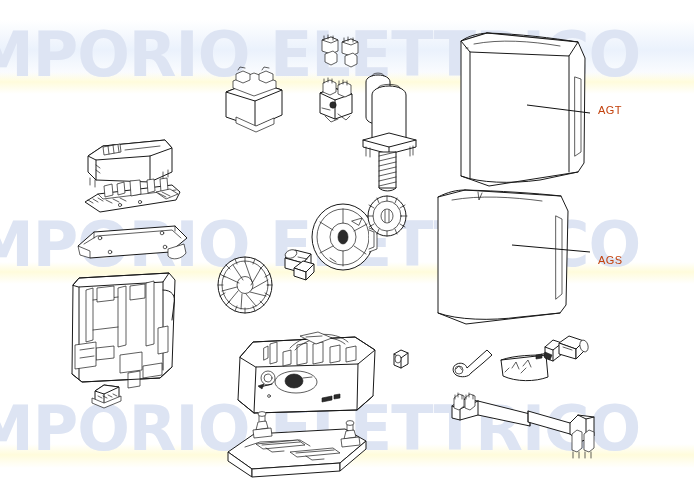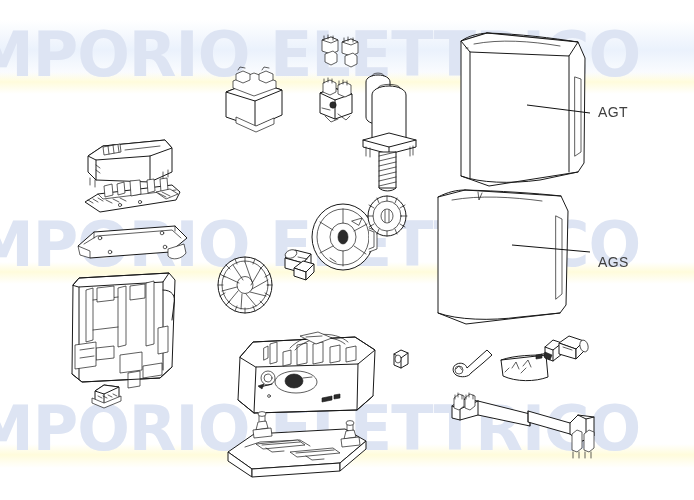--- a/index.html
+++ b/index.html
@@ -64,22 +64,22 @@
   .ln-t{ fill:none; stroke:#1a1a1a; stroke-width:.7; stroke-linejoin:round; stroke-linecap:round; }
   .fw{ fill:#ffffff; stroke:#1a1a1a; stroke-width:1; stroke-linejoin:round; }
   .fwt{ fill:#ffffff; stroke:#1a1a1a; stroke-width:.7; stroke-linejoin:round; }
   .fd{ fill:#2b2b2b; stroke:#1a1a1a; stroke-width:.6; }
   .leader{ fill:none; stroke:#111; stroke-width:1; }
 
   
   .label{
     position:absolute;
     font-family:"Liberation Sans", sans-serif;
-    font-size:14px;
-    color:#404040;
+    font-size:11px;
+    color:#c2410c;
     letter-spacing:.4px;
     white-space:nowrap;
   }
 </style>
 </head>
 <body>
 
 <div id="stage">
 
   <div class="band band-y" style="top:72px;height:22px;"></div>

